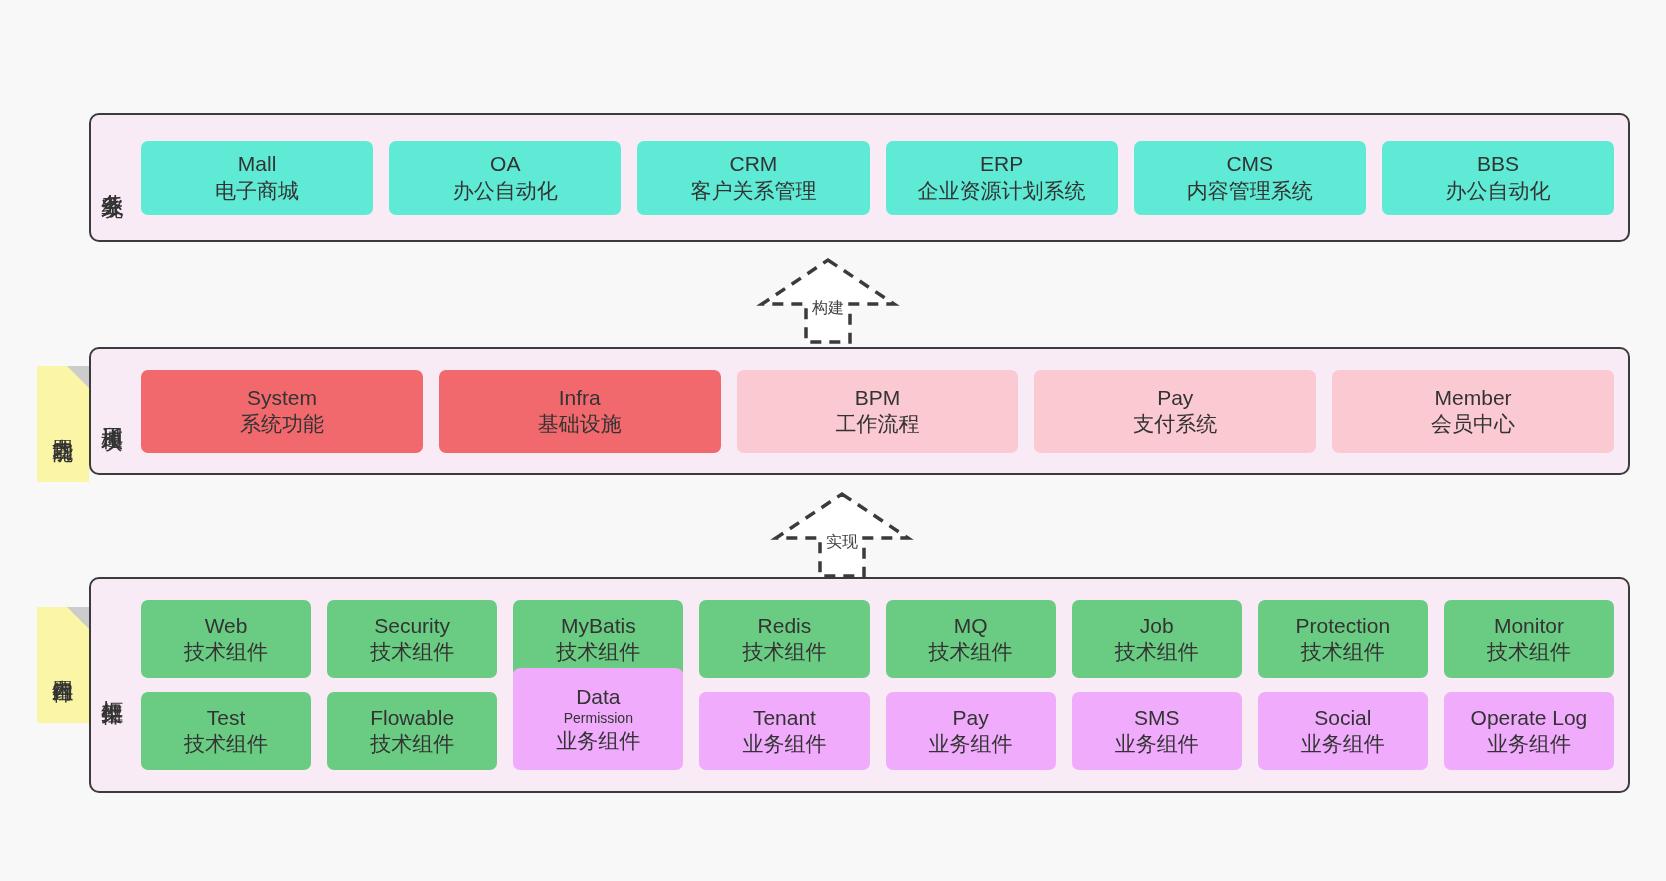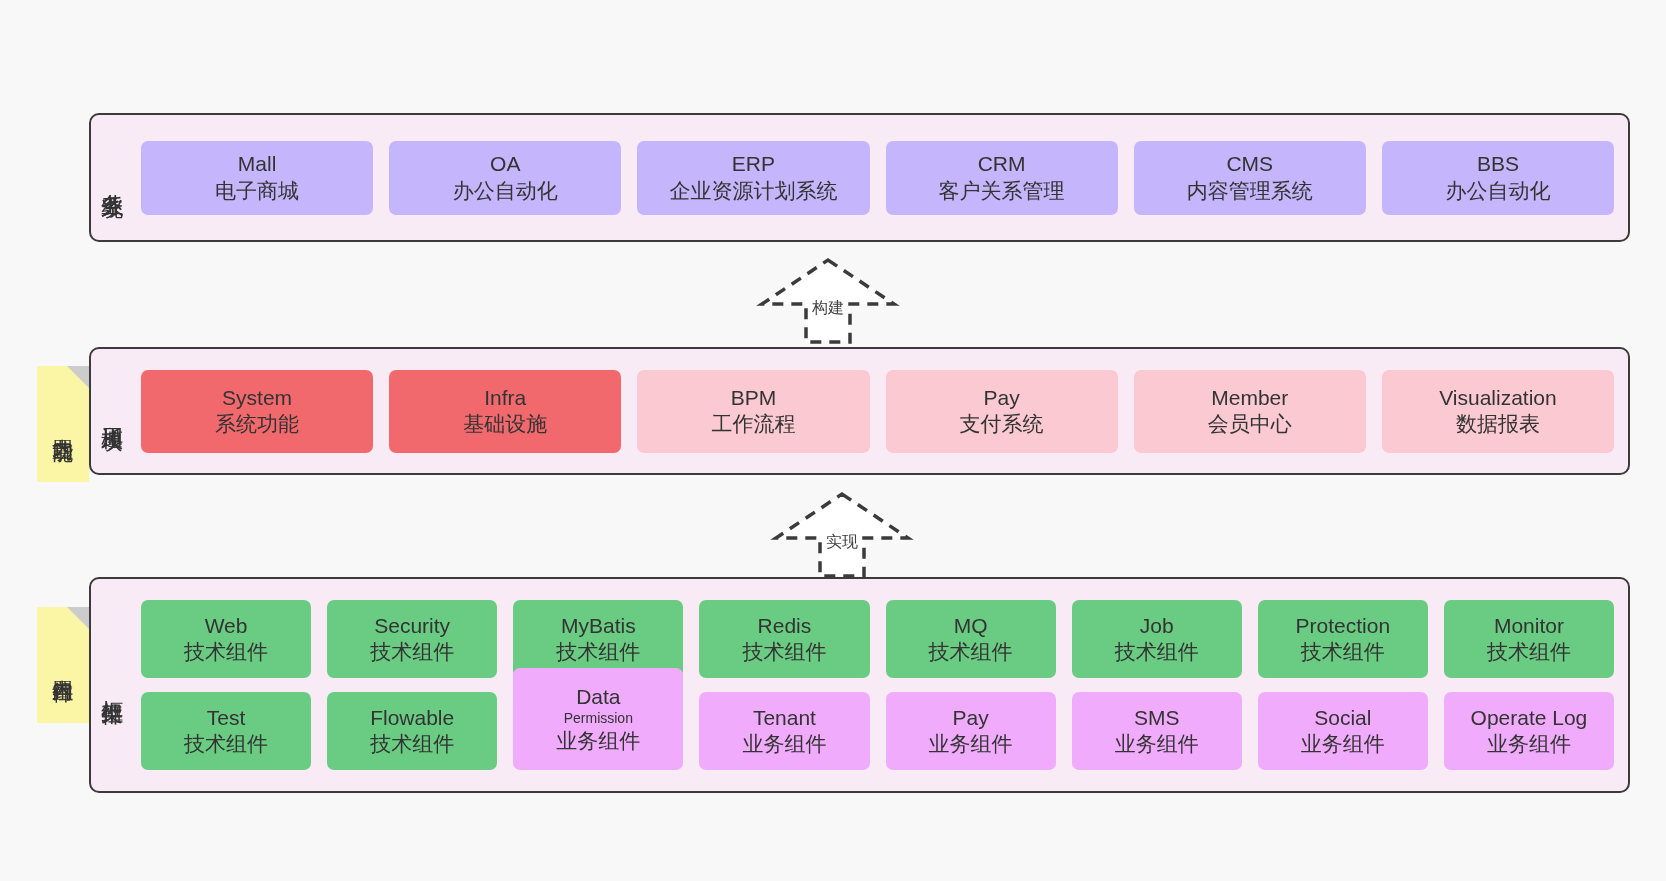--- a/index.html
+++ b/index.html
@@ -61,21 +61,21 @@
     align-items:center;
     justify-content:center;
     text-align:center;
     box-sizing:border-box;
     padding:6px 4px;
   }
   .box .t1{font-size:21px;line-height:1.25;}
   .box .t2{font-size:14px;line-height:1.25;}
   .box .t3{font-size:21px;line-height:1.25;}
 
-  .blue{background:#c4b5fd;}
+  .blue{background:#5eead4;}
   .red{background:#f2696d;}
   .pink{background:#fbc9d1;}
   .green{background:#6acc82;}
   .lgreen{background:#f0abfc;}
 
   
   #panel-business{left:89px;top:113px;width:1541px;height:129px;}
   #panel-business .box{height:74px;}
 
   #panel-modules{left:89px;top:347px;width:1541px;height:128px;}
@@ -138,26 +138,26 @@
       <div class="row" id="row-business">
           <div class="box blue">
             <div class="t1">Mall</div>
             <div class="t3">电子商城</div>
           </div>
           <div class="box blue">
             <div class="t1">OA</div>
             <div class="t3">办公自动化</div>
           </div>
           <div class="box blue">
+            <div class="t1">CRM</div>
+            <div class="t3">客户关系管理</div>
+          </div>
+          <div class="box blue">
             <div class="t1">ERP</div>
             <div class="t3">企业资源计划系统</div>
-          </div>
-          <div class="box blue">
-            <div class="t1">CRM</div>
-            <div class="t3">客户关系管理</div>
           </div>
           <div class="box blue">
             <div class="t1">CMS</div>
             <div class="t3">内容管理系统</div>
           </div>
           <div class="box blue">
             <div class="t1">BBS</div>
             <div class="t3">办公自动化</div>
           </div>
         </div>
@@ -192,24 +192,20 @@
             <div class="t3">工作流程</div>
           </div>
           <div class="box pink">
             <div class="t1">Pay</div>
             <div class="t3">支付系统</div>
           </div>
           <div class="box pink">
             <div class="t1">Member</div>
             <div class="t3">会员中心</div>
           </div>
-          <div class="box pink">
-            <div class="t1">Visualization</div>
-            <div class="t3">数据报表</div>
-          </div>
         </div>
     </div>
   </div>
 
   <div class="arrow" id="arrow-impl">
     <svg width="140" height="86" viewBox="0 0 140 86">
       <path d="M70 2 L136 46 L92 46 L92 84 L48 84 L48 46 L4 46 Z" fill="#ffffff" stroke="#3b3b3b" stroke-width="3.5" stroke-dasharray="11 8" stroke-linejoin="miter"></path>
     </svg>
     <div class="alabel">实现</div>
   </div>

